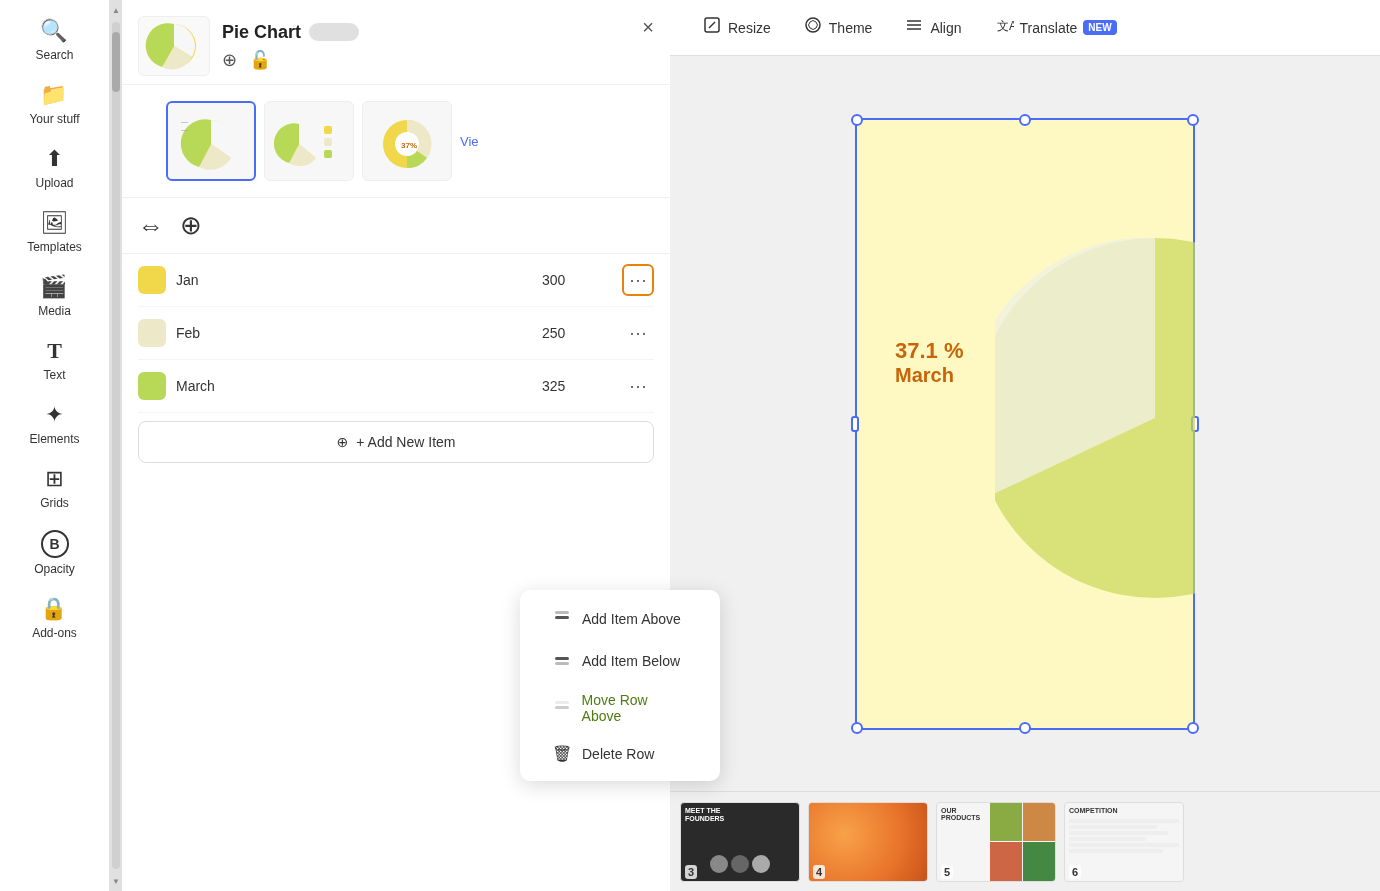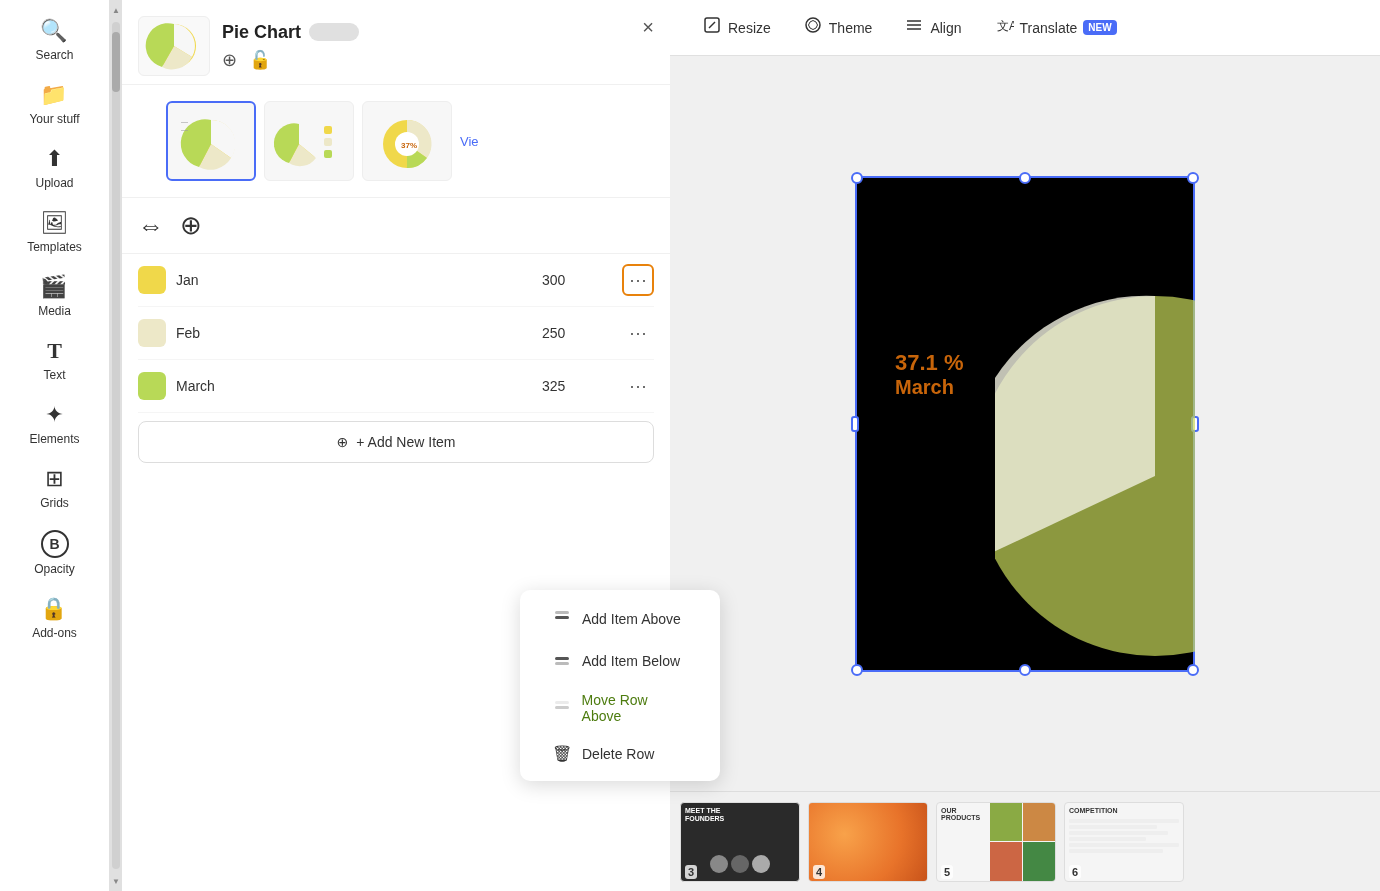--- a/index.html
+++ b/index.html
@@ -386,22 +386,22 @@
     .canvas {
       flex: 1;
       display: flex;
       align-items: center;
       justify-content: center;
       position: relative;
       overflow: hidden;
     }
     .canvas-content {
       width: 340px;
-      height: 496px;
-      background: #000000;
+      height: 612px;
+      background: #fef9c3;
       position: relative;
       display: flex;
       align-items: center;
       justify-content: flex-end;
     }
     
     .selection-box {
       position: absolute;
       top: 0; left: 0; right: 0; bottom: 0;
       border: 2px solid #4a6cf7;

